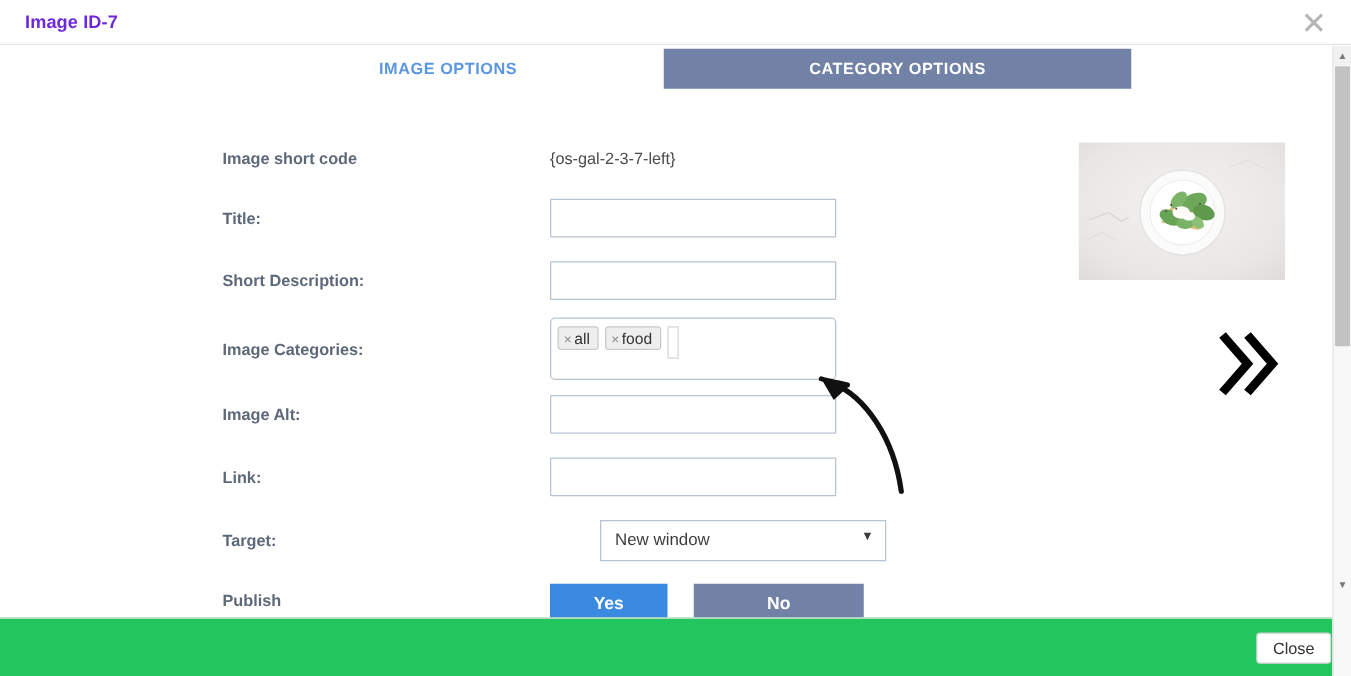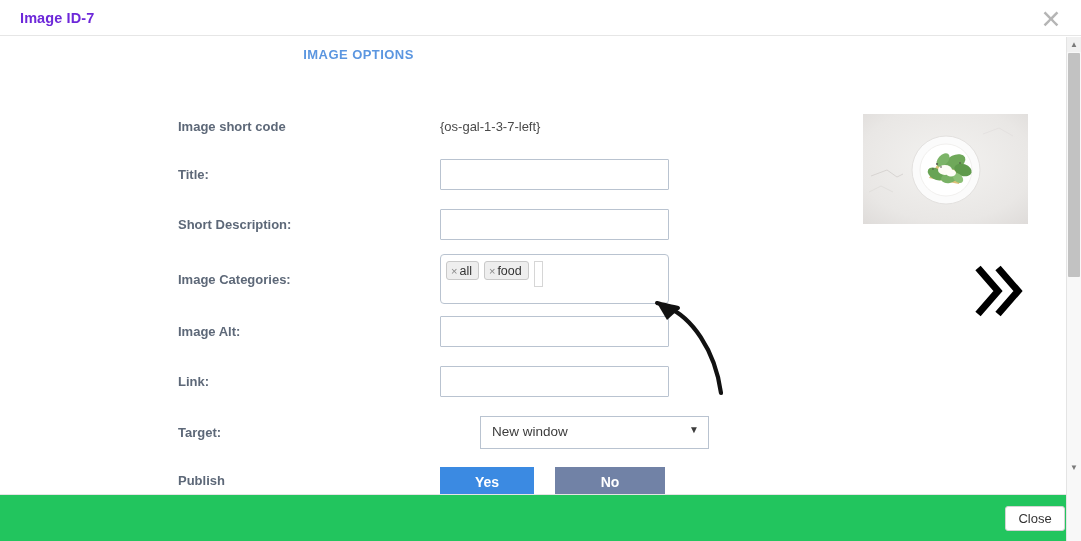--- a/index.html
+++ b/index.html
@@ -224,21 +224,21 @@
     cursor: pointer;
     box-sizing: border-box;
   }
   #publish-yes {
     left: 0;
     width: 94px;
     background: #3b8ae2;
   }
   #publish-no {
     left: 115px;
-    width: 110px;
+    width: 136px;
     background: #7182a6;
   }
 
   
   #thumb-wrap {
     position: absolute;
     left: 863px;
     top: 77px;
     width: 165px;
     height: 110px;
@@ -337,25 +337,26 @@
 
   <div id="modal-header">
     <div id="modal-title">Image ID-7</div>
     <div id="close-x">✕</div>
   </div>
 
   <div id="modal-body">
 
     <div id="tabs">
       <div class="tab" id="tab-image-options">IMAGE OPTIONS</div>
+      <div class="tab" id="tab-category-options">CATEGORY OPTIONS</div>
     </div>
 
     <div class="form-row" style="top:82px;">
       <div class="form-label" style="top:0;">Image short code</div>
-      <div class="field static-value" style="top:0;">{os-gal-1-3-7-left}</div>
+      <div class="field static-value" style="top:0;">{os-gal-2-3-7-left}</div>
     </div>
 
     <div class="form-row" style="top:122px;">
       <div class="form-label" style="top:8px;">Title:</div>
       <input class="field text-input" style="top: 0px;" type="text" value="">
     </div>
 
     <div class="form-row" style="top:172px;">
       <div class="form-label" style="top:8px;">Short Description:</div>
       <input class="field text-input" style="top: 0px;" type="text" value="">

